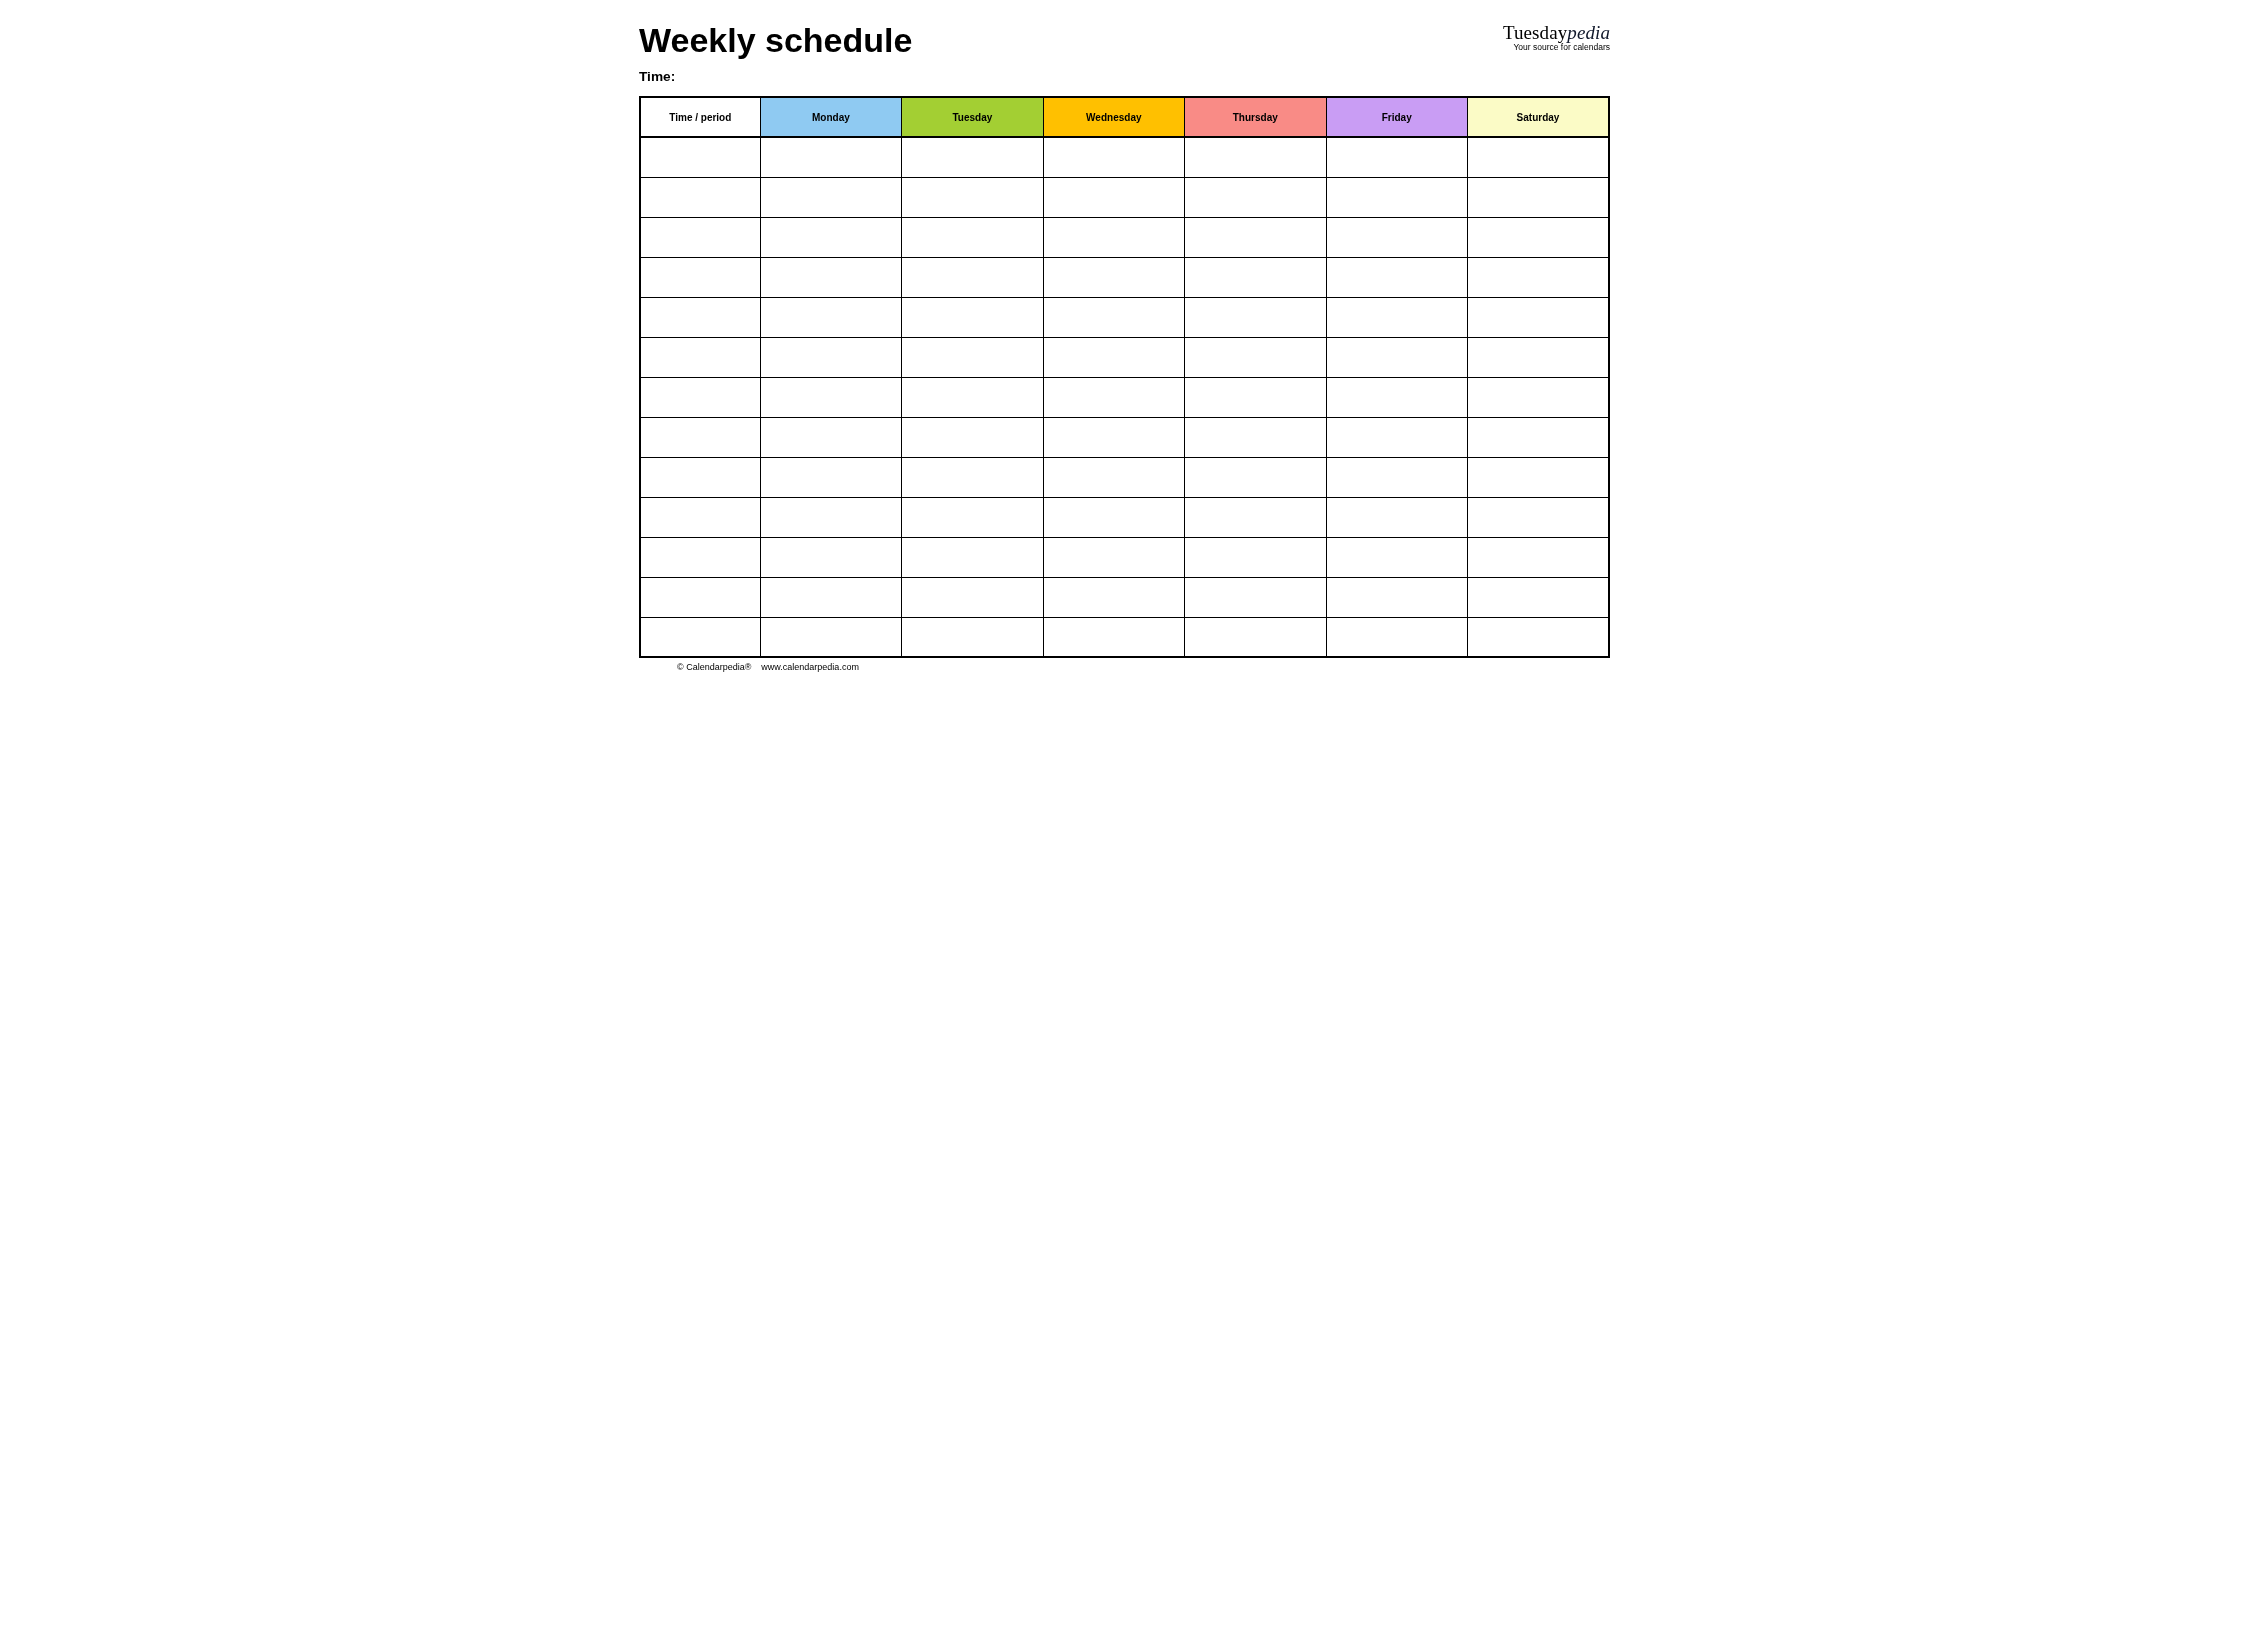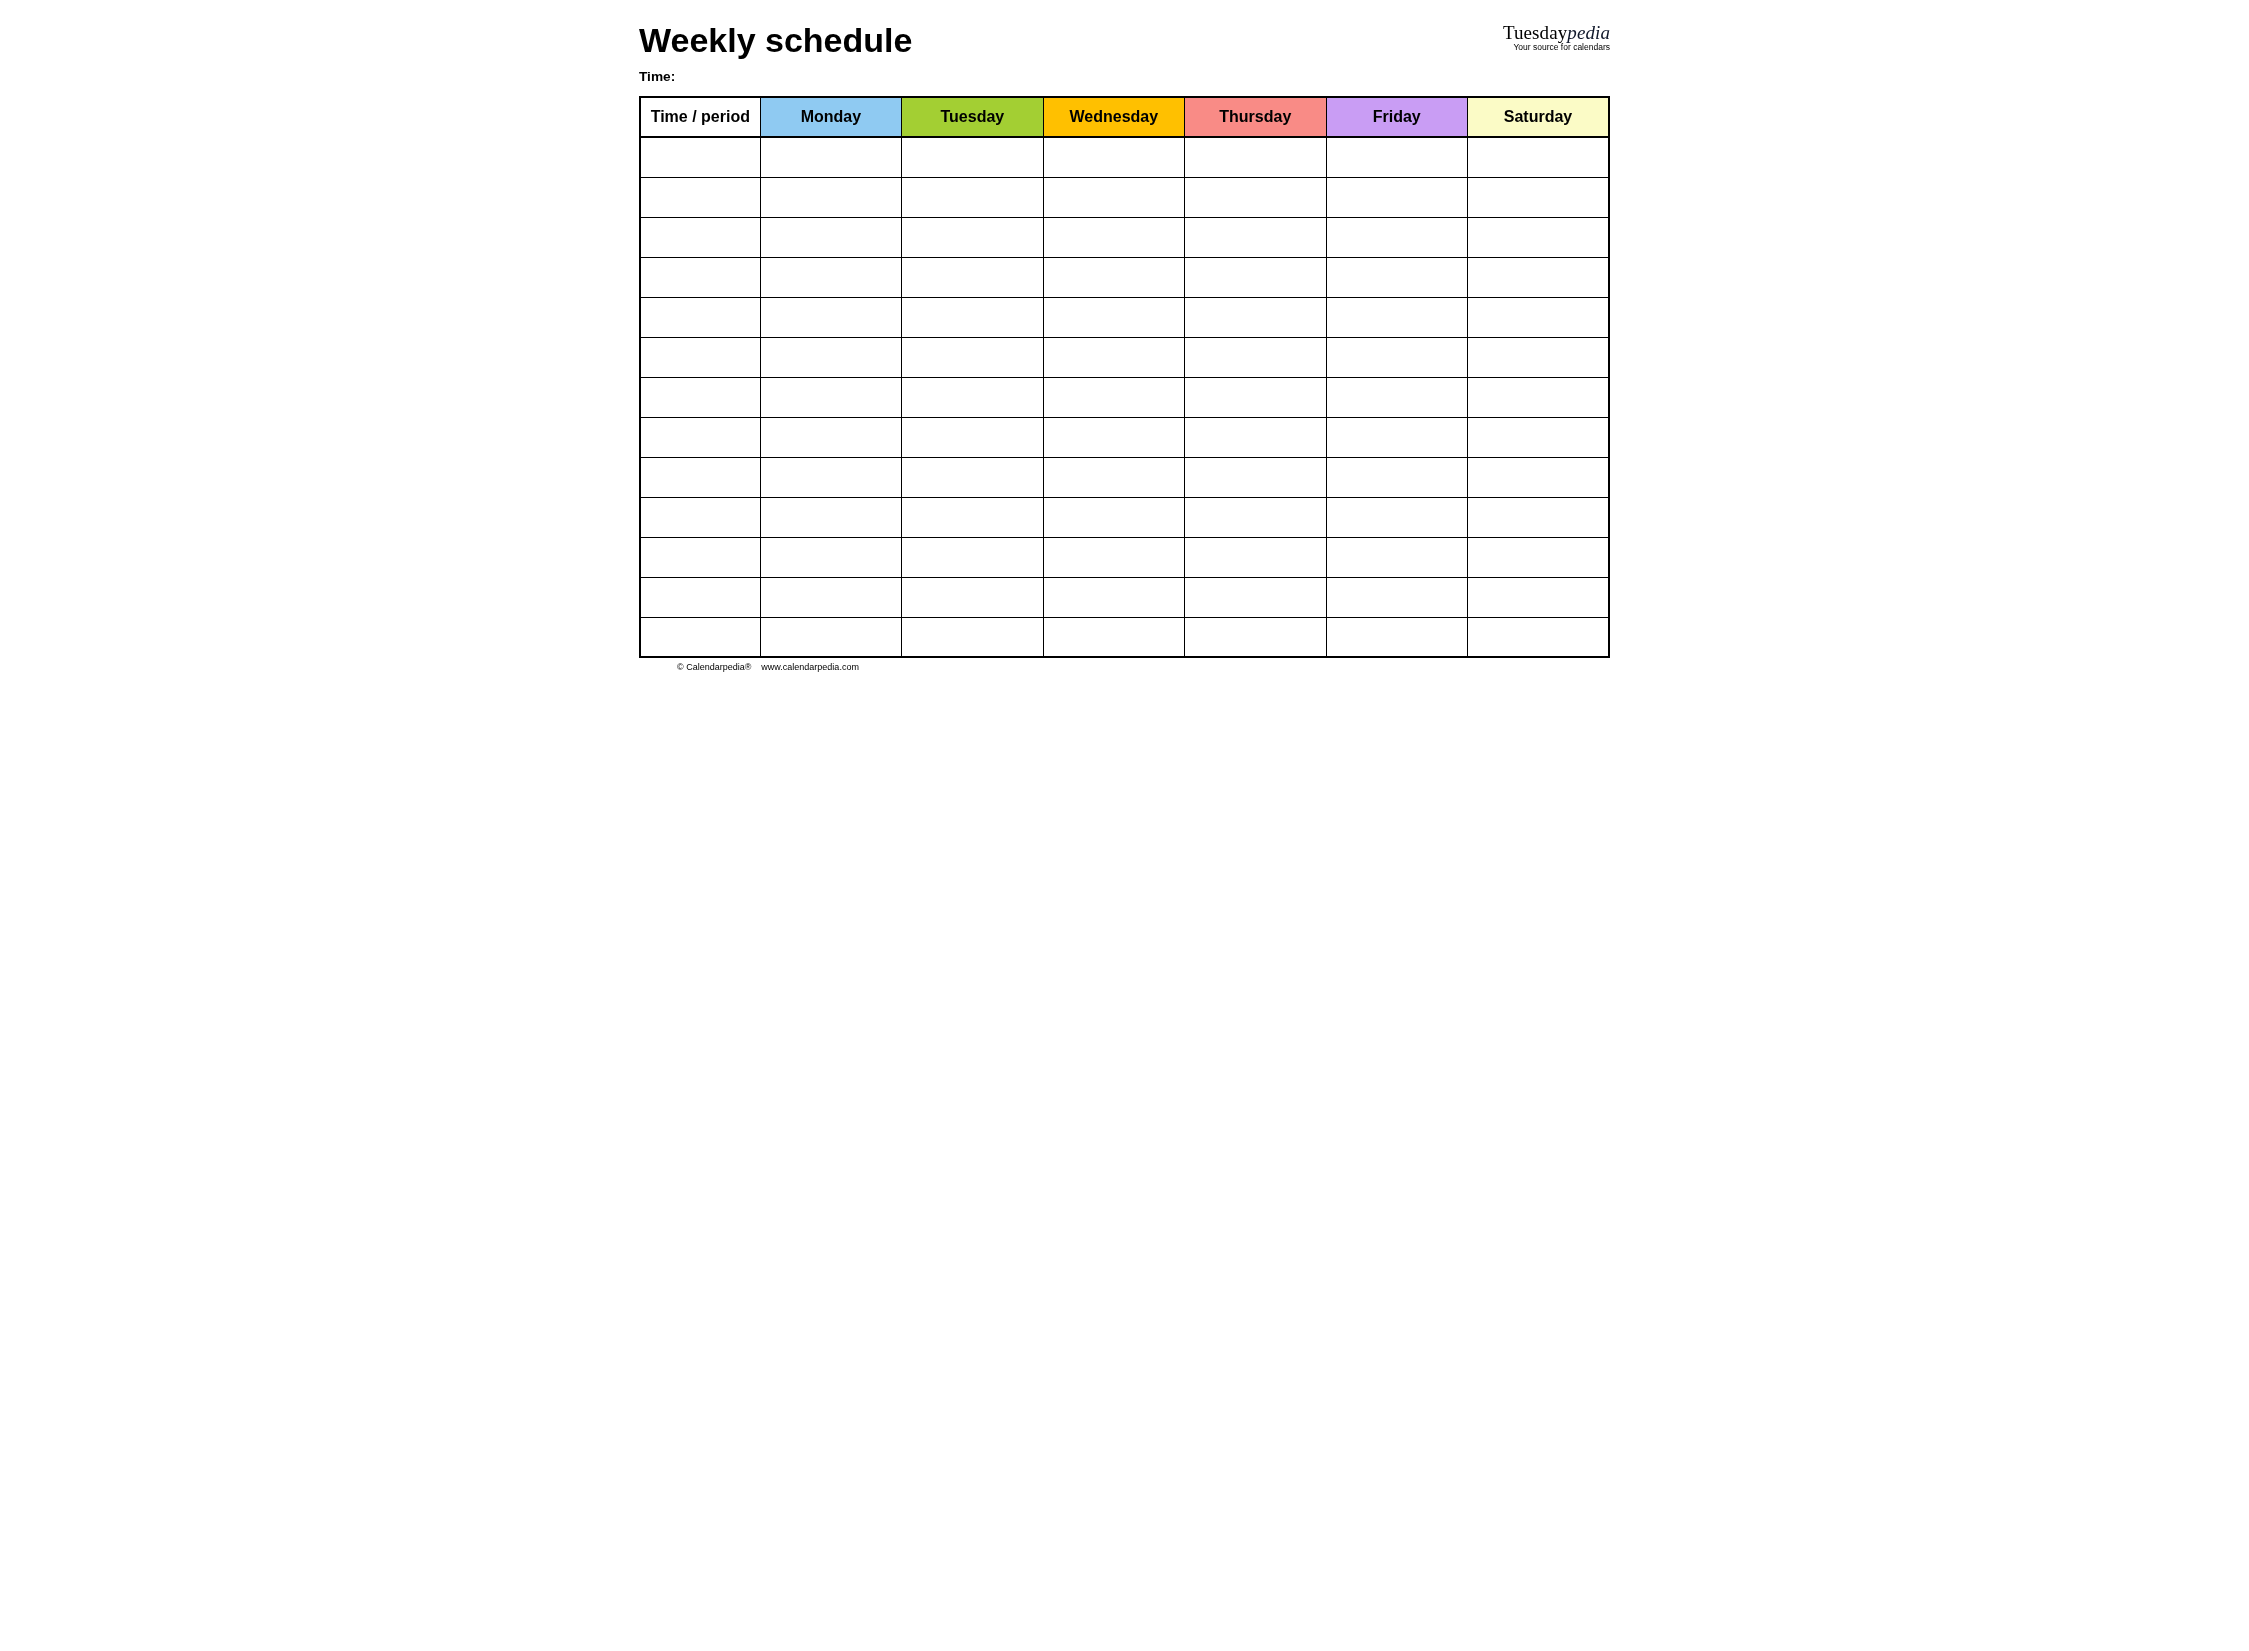--- a/index.html
+++ b/index.html
@@ -54,21 +54,21 @@
   table.schedule th, table.schedule td {
     border: 1px solid #000;
     height: 40px;
     padding: 0 4.1px;
   }
   table.schedule {
     border: 2.1px solid #000;
   }
   table.schedule th {
     height: 40px;
-    font-size: 16px;
+    font-size: 10px;
     font-weight: bold;
     text-align: center;
     vertical-align: middle;
   }
   th.time-col, td.time-col {
     border-right: 2.1px solid #000;
   }
   table.schedule thead th {
     border-bottom: 2.1px solid #000;
   }

